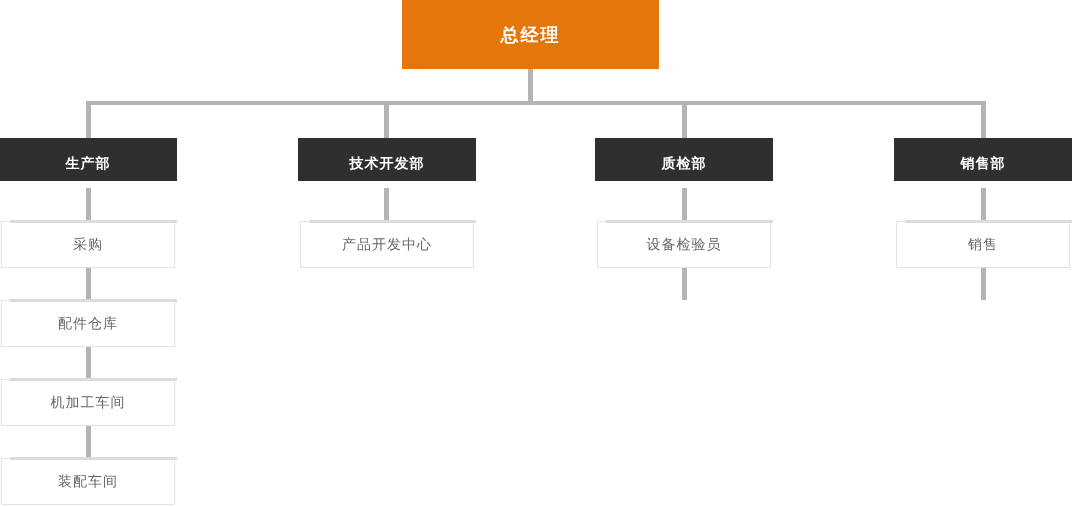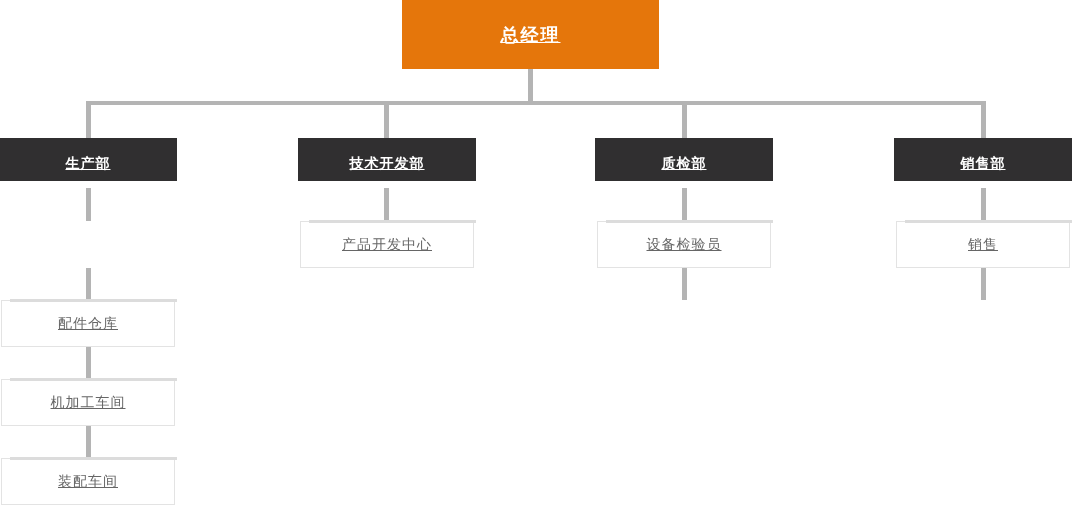--- a/index.html
+++ b/index.html
@@ -35,21 +35,21 @@
   .vline{position:absolute;width:5px;background:var(--connector);}
   .hline{position:absolute;height:4px;background:var(--connector);left:86px;top:101px;width:900px;}
   .stub-root{left:528px;top:69px;height:36px;}
   .stub-top{top:101px;height:37px;}
   .stub-a{top:188px;height:33px;}
   .stub-b{top:268px;height:32px;}
   .stub-c{top:347px;height:32px;}
   .stub-d{top:426px;height:32px;}
   .x1{left:86px}.x2{left:384px}.x3{left:682px}.x4{left:981px}
 
-  .lbl{display:inline-block;text-decoration:underline;}
+  .lbl{display:inline-block;}
 </style>
 </head>
 <body>
 
 <div class="canvas">
 
   <div class="box root-node">
     <span class="lbl">总经理</span>
   </div>
 
@@ -67,20 +67,23 @@
     <span class="lbl">技术开发部</span>
   </div>
   <div class="box dept-node dept c4">
     <span class="lbl">销售部</span>
   </div>
   <div class="box dept-node dept c3">
     <span class="lbl">质检部</span>
   </div>
 
   <div class="vline stub-a x1"></div>
+  <div class="box leaf-node leaf c1 r1">
+    <span class="lbl">采购</span>
+  </div>
   <div class="vline stub-b x1"></div>
   <div class="box leaf-node leaf c1 r2">
     <span class="lbl">配件仓库</span>
   </div>
   <div class="vline stub-c x1"></div>
   <div class="box leaf-node leaf c1 r3">
     <span class="lbl">机加工车间</span>
   </div>
   <div class="vline stub-d x1"></div>
   <div class="box leaf-node leaf c1 r4">

